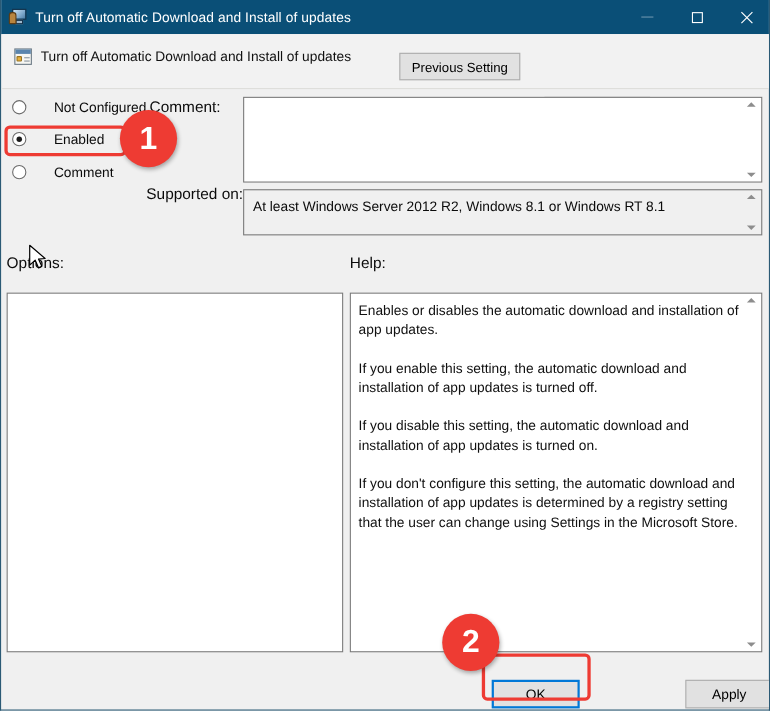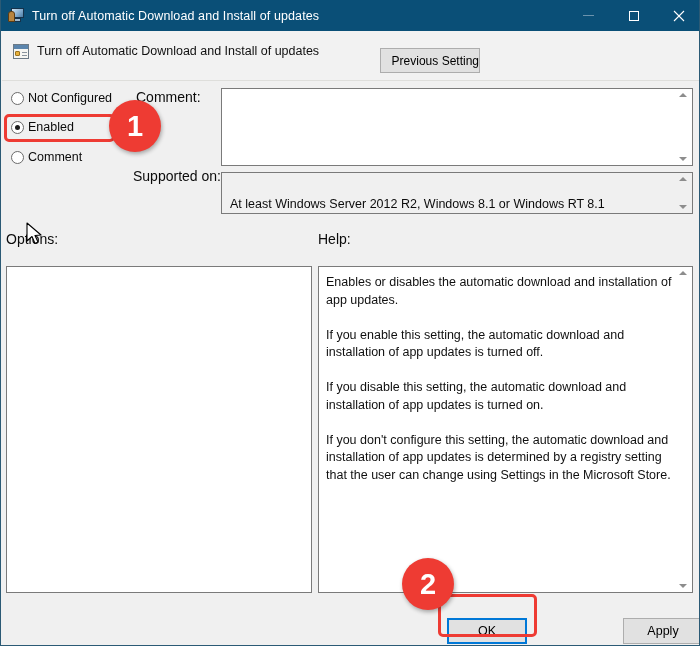--- a/index.html
+++ b/index.html
@@ -158,30 +158,29 @@
     height: 25px;
     background: #e1e1e1;
     border: 1px solid #adadad;
     box-sizing: border-box;
     font-family: "Liberation Sans", sans-serif;
     font-size: 12px;
     color: #000000;
     padding: 0;
     cursor: default;
   }
-  #prev-setting { left: 379px; width: 100px; text-align: right; }
+  #prev-setting { left: 362px; width: 110px; }
   #next-setting { left: 494px; width: 96px; margin-top: 40px; }
 
   
   .radio-row {
     position: absolute;
     left: 10px;
     display: flex;
-    align-items: center;
-    gap: 4px;
+    gap: 25px;
     font-size: 12.5px;
     color: #0b0b0b;
   }
   #radio-not-configured { top: 91px; }
   #radio-enabled        { top: 120px; }
   #radio-disabled       { top: 150px; }
   .radio-mark {
     width: 13px; height: 13px;
     border-radius: 50%;
     border: 1px solid #6b6b6b;
@@ -222,21 +221,20 @@
   #supported-box {
     left: 220px; top: 172px; width: 472px; height: 42px;
     background: #f0f0f0;
   }
   .supported-text {
     position: absolute;
     left: 8px; top: 8px;
     font-size: 12.5px;
     color: #0b0b0b;
     white-space: nowrap;
-    margin-top: 16px;
   }
   .sb {
     position: absolute;
     right: 1px; top: 1px;
     bottom: 1px;
     width: 17px;
     background: transparent;
     display: flex;
     flex-direction: column;
     justify-content: space-between;

